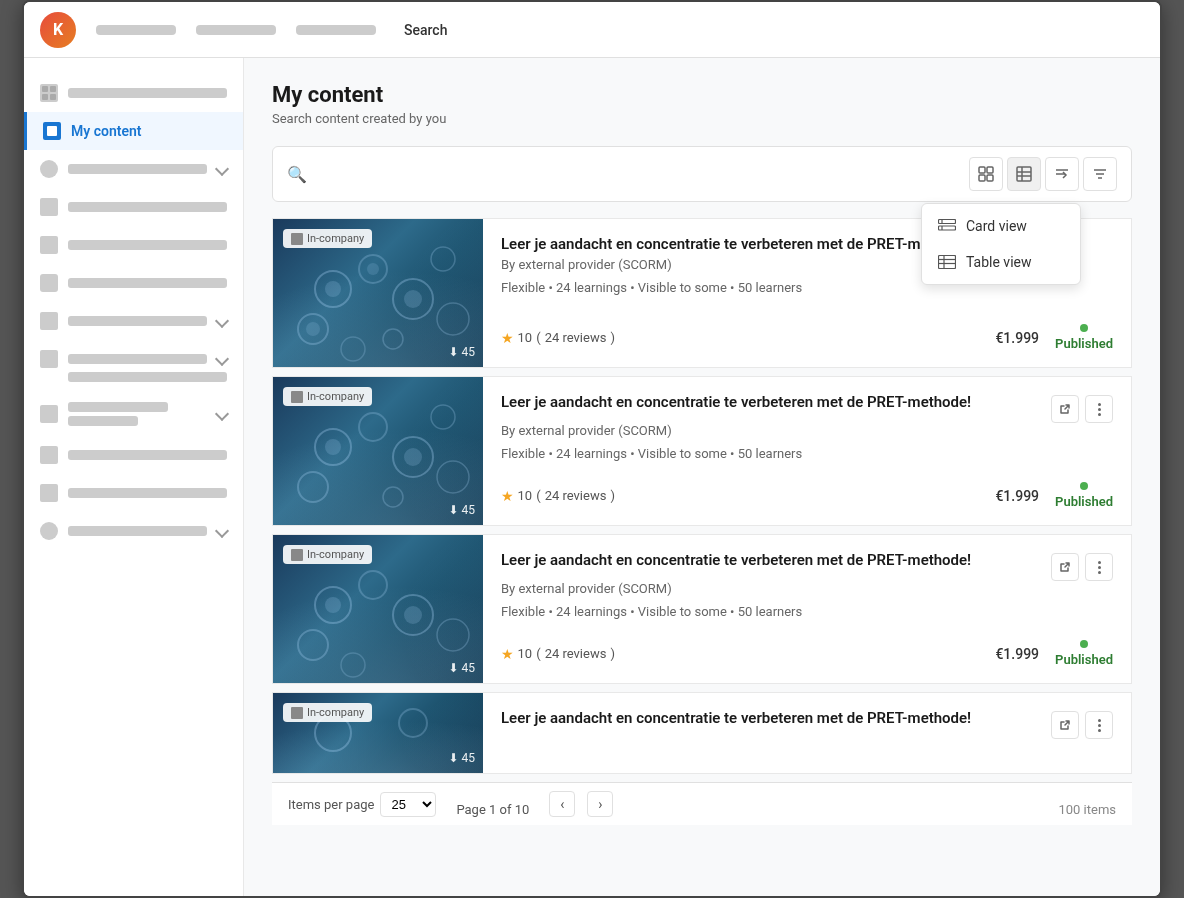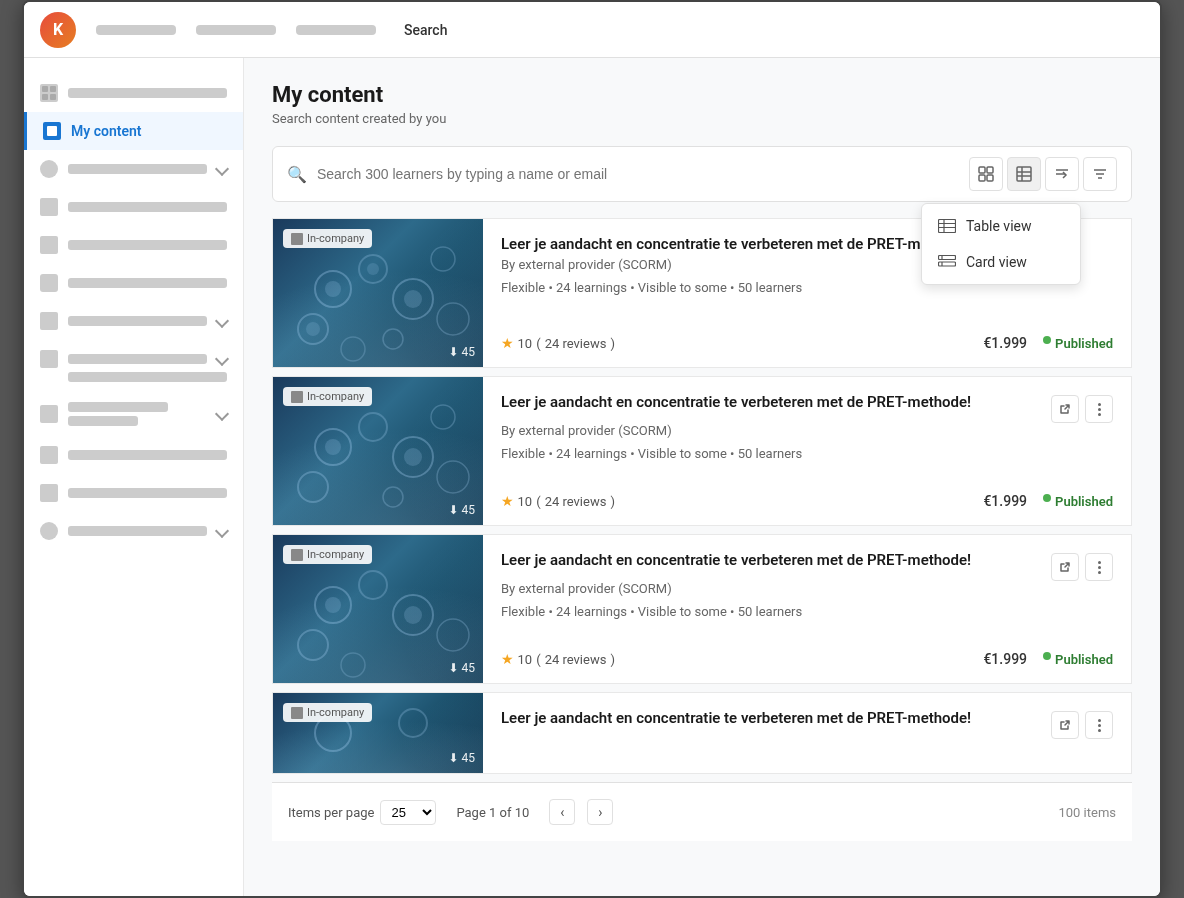--- a/index.html
+++ b/index.html
@@ -52,30 +52,30 @@
     .enrollment-count { position: absolute; bottom: 8px; right: 8px; color: rgba(255,255,255,0.9); font-size: 12px; display: flex; align-items: center; gap: 3px; }
     .card-body { flex: 1; padding: 16px 18px; display: flex; flex-direction: column; justify-content: space-between; }
     .card-header { display: flex; justify-content: space-between; align-items: flex-start; }
     .card-title { font-size: 15px; font-weight: 600; color: #1a1a1a; margin-bottom: 4px; flex: 1; padding-right: 12px; }
     .card-provider { font-size: 13px; color: #666; margin-bottom: 8px; }
     .card-meta { font-size: 13px; color: #666; }
     .card-footer { display: flex; align-items: center; justify-content: space-between; margin-top: 10px; }
     .card-rating { display: flex; align-items: center; gap: 4px; font-size: 13px; color: #555; }
     .star-icon { color: #f5a623; font-size: 14px; }
     .card-price { font-size: 14px; color: #333; font-weight: 500; }
-    .card-status { display: flex; gap: 4px; font-size: 13px; font-weight: 600; }
+    .card-status { display: flex; align-items: center; gap: 4px; font-size: 13px; font-weight: 600; flex-direction: column; }
     .status-published { color: #2e7d32; }
     .status-dot { width: 8px; height: 8px; border-radius: 50%; background: #4caf50; }
     .card-actions { display: flex; gap: 6px; align-items: center; margin-top: 2px; }
     .action-btn { width: 28px; height: 28px; border: 1px solid #e0e0e0; border-radius: 4px; display: flex; align-items: center; justify-content: center; cursor: pointer; color: #666; font-size: 14px; background: #fff; }
     .three-dots { display: flex; flex-direction: column; gap: 2px; align-items: center; justify-content: center; }
     .dot { width: 3px; height: 3px; background: #666; border-radius: 50%; }
     
     
-    .pagination { background: #fff; border-top: 1px solid #e0e0e0; padding: 16px 16px; display: flex; align-items: center; gap: 12px; font-size: 13px; color: #555; }
+    .pagination { background: #fff; border-top: 1px solid #e0e0e0; padding: 8px 16px; display: flex; align-items: flex-end; gap: 12px; font-size: 13px; color: #555; }
     .items-per-page { display: flex; align-items: center; gap: 6px; }
     .page-select { border: 1px solid #e0e0e0; border-radius: 4px; padding: 3px 6px; font-size: 13px; background: #fff; }
     .page-info { margin: 0 8px; }
     .page-nav-btn { width: 26px; height: 26px; border: 1px solid #e0e0e0; border-radius: 4px; display: flex; align-items: center; justify-content: center; cursor: pointer; background: #fff; color: #555; font-size: 14px; }
     .total-items { margin-left: auto; color: #888; }
   </style>
 </head>
 <body>
 
 <div class="window">
@@ -172,21 +172,20 @@
         <div class="sidebar-arrow"></div>
       </div>
     </div>
 
     <div class="content-area">
       <h1 class="page-title">My content</h1>
       <p class="page-subtitle">Search content created by you</p>
 
       <div class="search-bar" style="position:relative;">
         <span class="search-icon">🔍</span>
-        <input class="search-input" type="text" placeholder="Search 300 learners by typing a name or email" style="">
         <div class="view-controls">
           <div class="view-btn">
             <svg width="16" height="16" viewBox="0 0 16 16" fill="none" xmlns="http://www.w3.org/2000/svg">
               <rect x="1" y="1" width="6" height="6" rx="1" stroke="#666" stroke-width="1.5"></rect>
               <rect x="9" y="1" width="6" height="6" rx="1" stroke="#666" stroke-width="1.5"></rect>
               <rect x="1" y="9" width="6" height="6" rx="1" stroke="#666" stroke-width="1.5"></rect>
               <rect x="9" y="9" width="6" height="6" rx="1" stroke="#666" stroke-width="1.5"></rect>
             </svg>
           </div>
           <div class="view-btn active">
@@ -209,35 +208,35 @@
               <line x1="2" y1="4" x2="14" y2="4" stroke="#666" stroke-width="1.5"></line>
               <line x1="4" y1="8" x2="12" y2="8" stroke="#666" stroke-width="1.5"></line>
               <line x1="6" y1="12" x2="10" y2="12" stroke="#666" stroke-width="1.5"></line>
             </svg>
           </div>
         </div>
 
         <div class="dropdown-menu">
           <div class="dropdown-item">
             <svg width="18" height="14" viewBox="0 0 18 14" fill="none">
+              <rect x="0.5" y="0.5" width="17" height="4" rx="1" stroke="#555" stroke-width="1.2"></rect>
+              <rect x="0.5" y="7" width="17" height="4" rx="1" stroke="#555" stroke-width="1.2"></rect>
+              <line x1="4" y1="0.5" x2="4" y2="4.5" stroke="#555" stroke-width="1.2"></line>
+              <line x1="4" y1="7" x2="4" y2="11" stroke="#555" stroke-width="1.2"></line>
+            </svg>
+            <span>Card view</span>
+          </div>
+          <div class="dropdown-item">
+            <svg width="18" height="14" viewBox="0 0 18 14" fill="none">
               <rect x="0.5" y="0.5" width="17" height="13" rx="1" stroke="#555" stroke-width="1.2"></rect>
               <line x1="0.5" y1="4.5" x2="17.5" y2="4.5" stroke="#555" stroke-width="1.2"></line>
               <line x1="0.5" y1="8.5" x2="17.5" y2="8.5" stroke="#555" stroke-width="1.2"></line>
               <line x1="6" y1="0.5" x2="6" y2="13.5" stroke="#555" stroke-width="1.2"></line>
             </svg>
             <span>Table view</span>
-          </div>
-          <div class="dropdown-item">
-            <svg width="18" height="14" viewBox="0 0 18 14" fill="none">
-              <rect x="0.5" y="0.5" width="17" height="4" rx="1" stroke="#555" stroke-width="1.2"></rect>
-              <rect x="0.5" y="7" width="17" height="4" rx="1" stroke="#555" stroke-width="1.2"></rect>
-              <line x1="4" y1="0.5" x2="4" y2="4.5" stroke="#555" stroke-width="1.2"></line>
-              <line x1="4" y1="7" x2="4" y2="11" stroke="#555" stroke-width="1.2"></line>
-            </svg>
-            <span>Card view</span>
           </div>
         </div>
       </div>
 
       <div class="content-card">
         <div class="card-image">
           <div class="card-image-placeholder">
 
             <svg width="210" height="160" viewBox="0 0 210 160" xmlns="http://www.w3.org/2000/svg" style="position:absolute;top:0;left:0;opacity:0.6;">
               <circle cx="60" cy="70" r="18" fill="none" stroke="rgba(180,220,255,0.5)" stroke-width="2"></circle>

